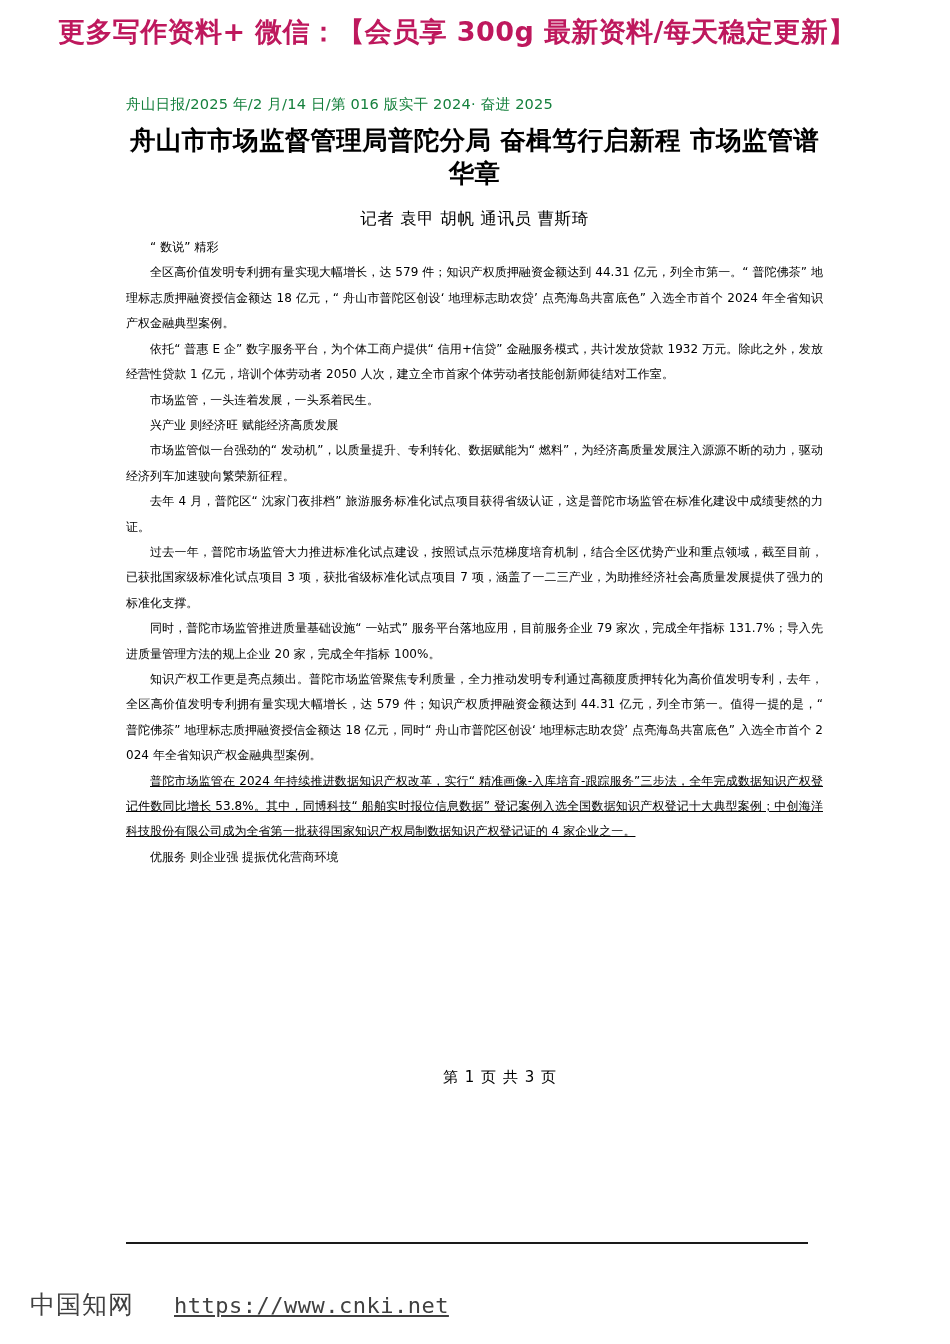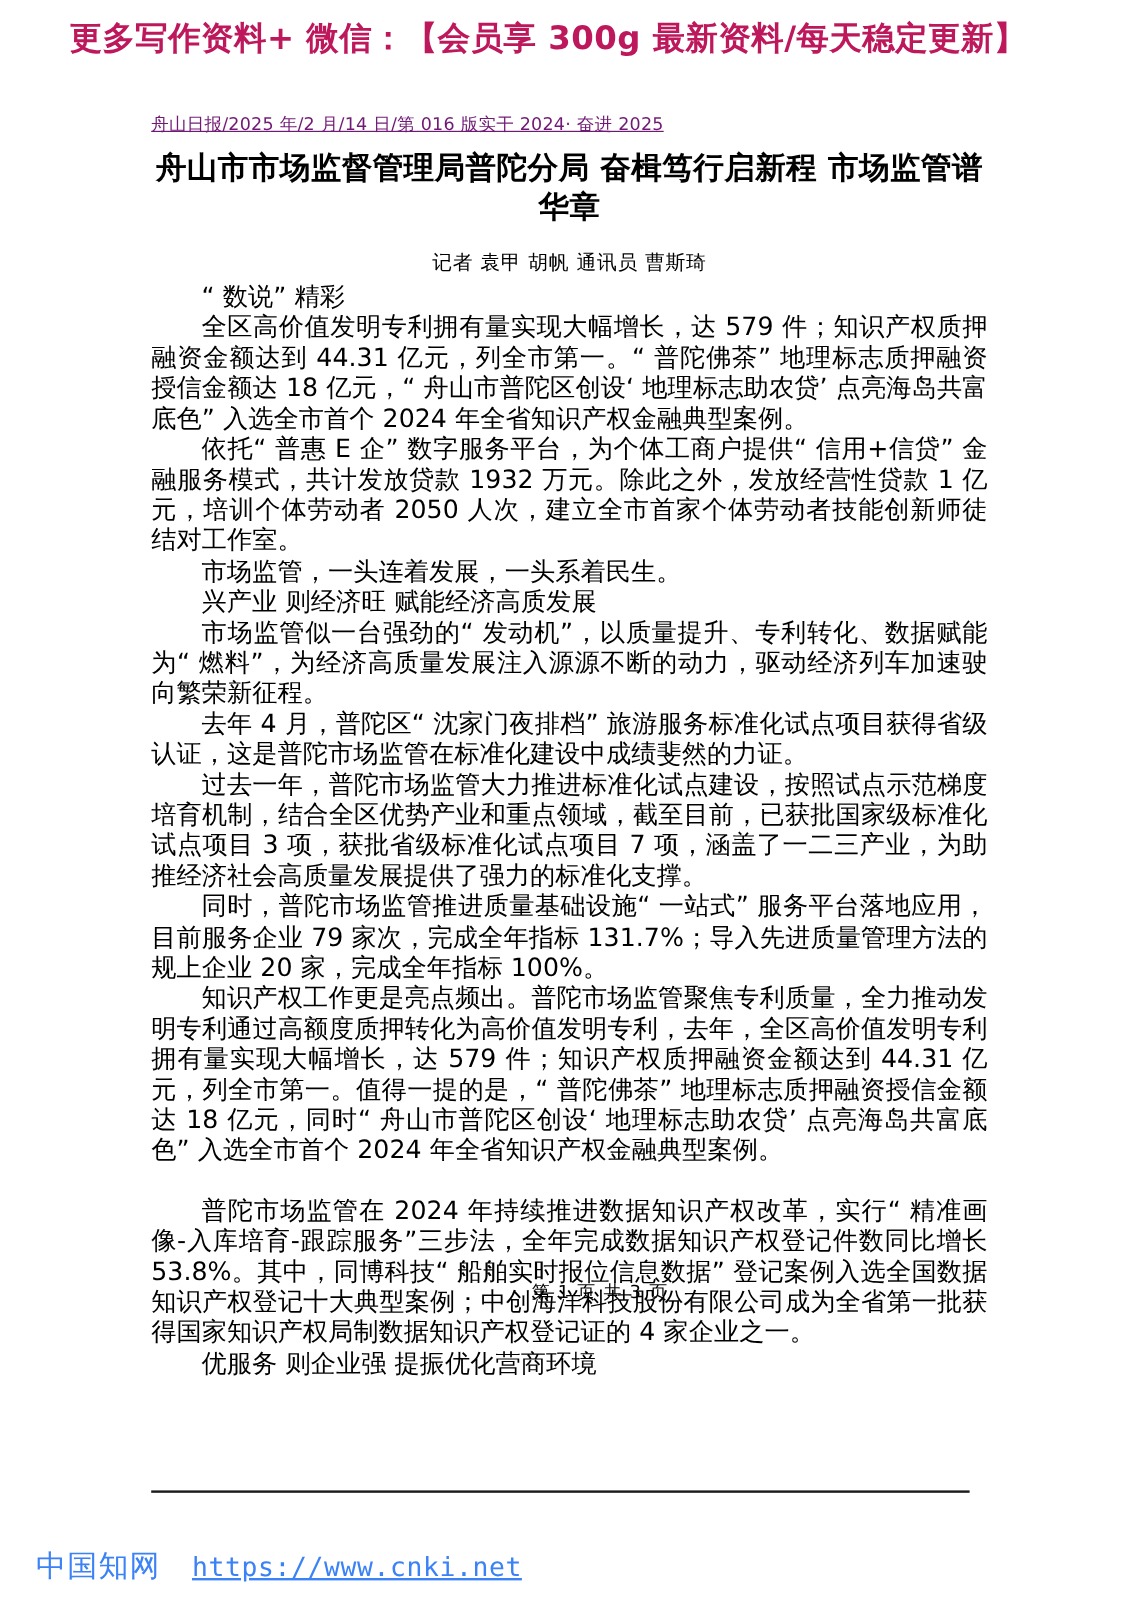--- a/index.html
+++ b/index.html
@@ -40,23 +40,22 @@
   .content {
     position: absolute;
     left: 126px;
     top: 92px;
     width: 697px;
   }
 
   .source-line {
     font-size: 14.6px;
     line-height: 23px;
-    color: #701a75;
+    color: #15803d;
     letter-spacing: 0.2px;
-    text-decoration: underline;
   }
 
   .article-title {
     margin-top: 9px;
     font-size: 25.5px;
     font-weight: bold;
     line-height: 33px;
     text-align: center;
     letter-spacing: 0.3px;
   }
@@ -68,35 +67,35 @@
     text-align: center;
     letter-spacing: 0.6px;
   }
 
   .body-text {
     margin-top: 4px;
   }
 
   p.para {
     margin: 0;
-    font-size: 21px;
+    font-size: 12px;
     line-height: 25.4px;
     text-align: justify;
     text-justify: inter-character;
     text-align-last: left;
     letter-spacing: 0.05px;
     word-break: break-all;
   }
 
   p.para.indent {
     text-indent: 2em;
   }
 
   p.para.spacer-before {
-    margin-top: 25px;
+    text-decoration: underline;
   }
 
   
   .page-footer {
     position: absolute;
     left: 0;
     top: 1068px;
     width: 766px;
     text-align: center;
     font-size: 15px;
@@ -116,22 +115,22 @@
     height: 2px;
     background: #1a1a1a;
   }
 
   .watermark {
     position: absolute;
     left: 30px;
     top: 1288px;
     display: flex;
     align-items: baseline;
-    gap: 26px;
-    color: #3b82f6;
+    gap: 40px;
+    color: #404040;
   }
   .watermark .cnki-cn {
     font-size: 25px;
     font-family: "DejaVu Serif", "Liberation Serif", serif;
     letter-spacing: 1px;
   }
   .watermark .cnki-url {
     font-size: 22px;
     font-family: "DejaVu Sans Mono", "Liberation Mono", monospace;
     letter-spacing: 0.5px;

